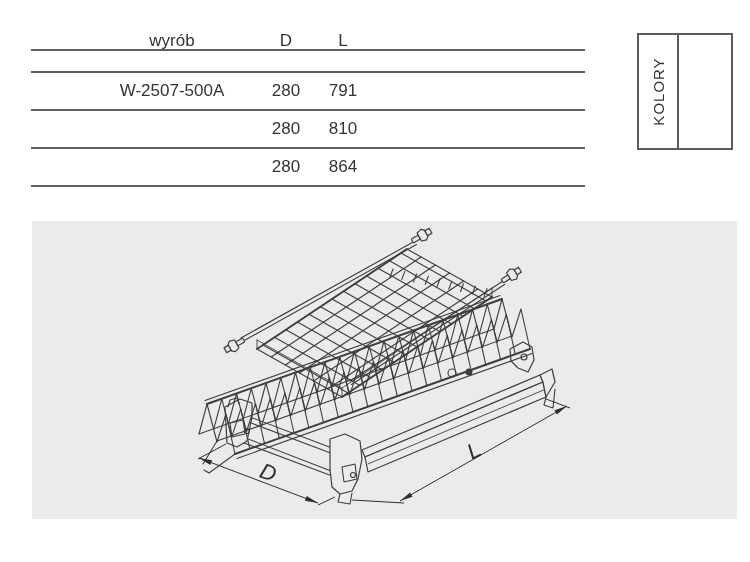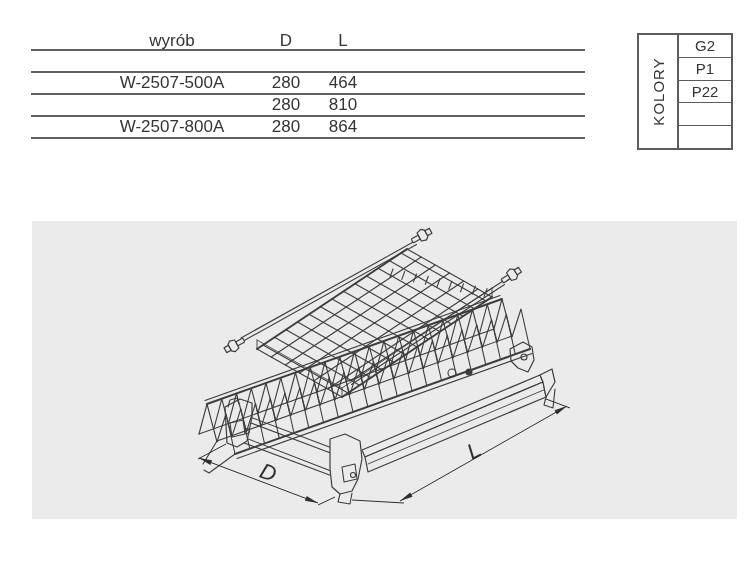--- a/index.html
+++ b/index.html
@@ -3,21 +3,21 @@
 <meta charset="utf-8">
 <style>
   html,body{margin:0;padding:0;}
   body{
     width:750px;height:562px;background:#ffffff;
     font-family:"Liberation Sans",sans-serif;
     position:relative;overflow:hidden;color:#333;
   }
   
   .spec-table{position:absolute;left:31px;top:33px;width:554px;}
-  .t-row{position:relative;height:22px;border-bottom:2px solid #616161;box-sizing:border-box;font-size:17px;color:#343434;}
+  .t-row{position:relative;height:38px;border-bottom:2px solid #616161;box-sizing:border-box;font-size:17px;color:#343434;}
   .t-row.t-header{height:18px;}
   .t-row.t-gap{height:22px;}
   .t-row .cell{position:absolute;top:0;bottom:0;display:flex;align-items:center;justify-content:center;white-space:nowrap;}
   .c-prod{left:0;width:282px;}
   .c-d{left:224px;width:62px;}
   .c-l{left:281px;width:62px;}
   
   .kolory{position:absolute;left:637px;top:33px;width:96px;height:117px;
     border:2px solid #5c5c5c;box-sizing:border-box;display:flex;background:#fff;}
   .kolory-label-cell{width:38px;border-right:2px solid #5c5c5c;display:flex;align-items:center;justify-content:center;}
@@ -46,43 +46,35 @@
   <section class="spec-table">
     <div class="t-row t-header">
       <span class="cell c-prod">wyrób</span>
       <span class="cell c-d">D</span>
       <span class="cell c-l">L</span>
     </div>
     <div class="t-row t-gap"></div>
     <div class="t-row">
       <span class="cell c-prod">W-2507-500A</span>
       <span class="cell c-d">280</span>
-      <span class="cell c-l">464</span>
+      <span class="cell c-l">791</span>
     </div>
     <div class="t-row">
       <span class="cell c-d">280</span>
       <span class="cell c-l">810</span>
     </div>
     <div class="t-row">
-      <span class="cell c-prod">W-2507-800A</span>
       <span class="cell c-d">280</span>
       <span class="cell c-l">864</span>
     </div>
   </section>
 
   <aside class="kolory">
     <div class="kolory-label-cell">
       <span>KOLORY</span>
-    </div>
-    <div class="kolory-values">
-      <div class="kolory-cell">G2</div>
-      <div class="kolory-cell">P1</div>
-      <div class="kolory-cell">P22</div>
-      <div class="kolory-cell"></div>
-      <div class="kolory-cell"></div>
     </div>
   </aside>
 
   <figure class="drawing-area">
     <svg viewBox="0 0 705 298" width="705" height="298">
       <defs>
         <path id="divider" d="M0 0 l-9 -40 l-9 28 l-10 -38 l-8 30"></path>
       </defs>
 
       <g class="ln">

